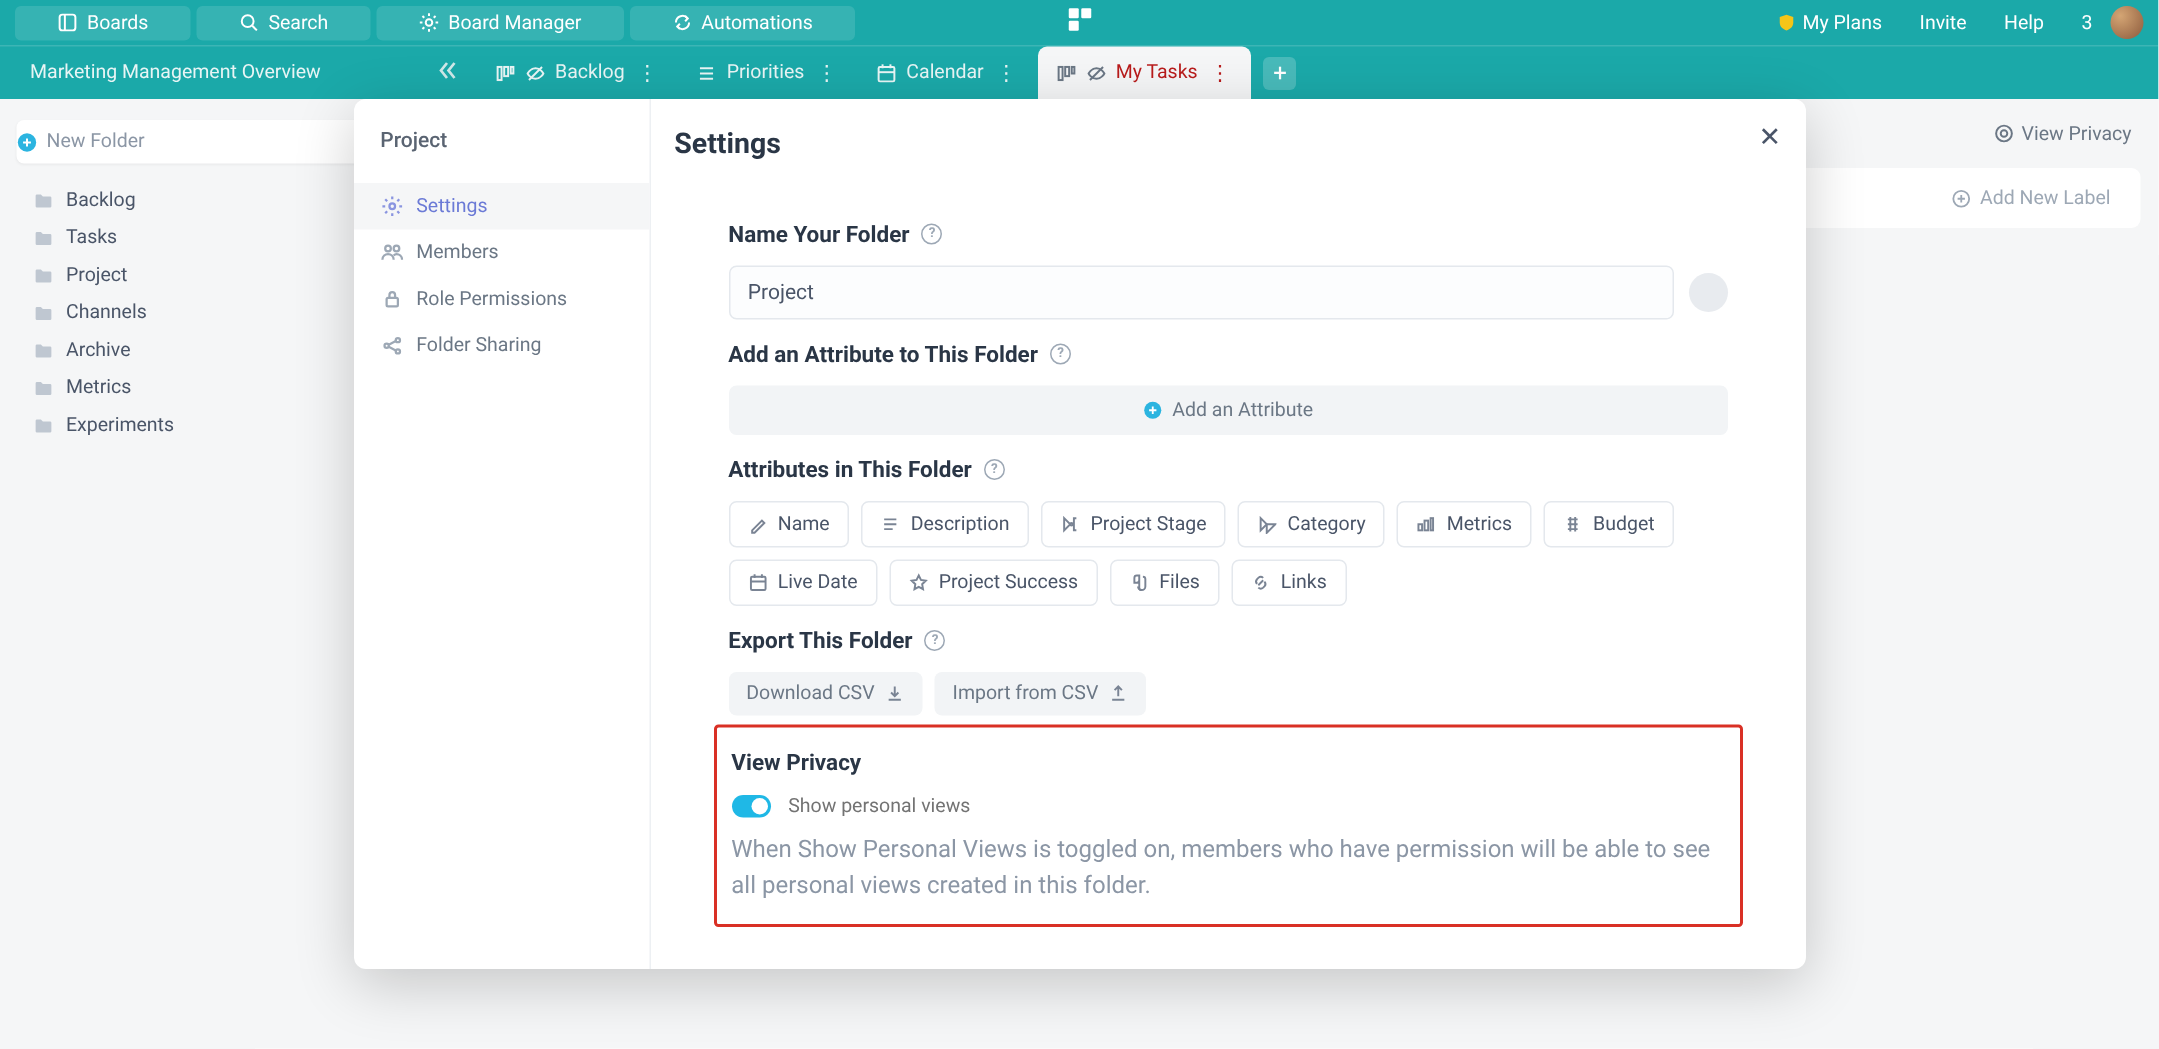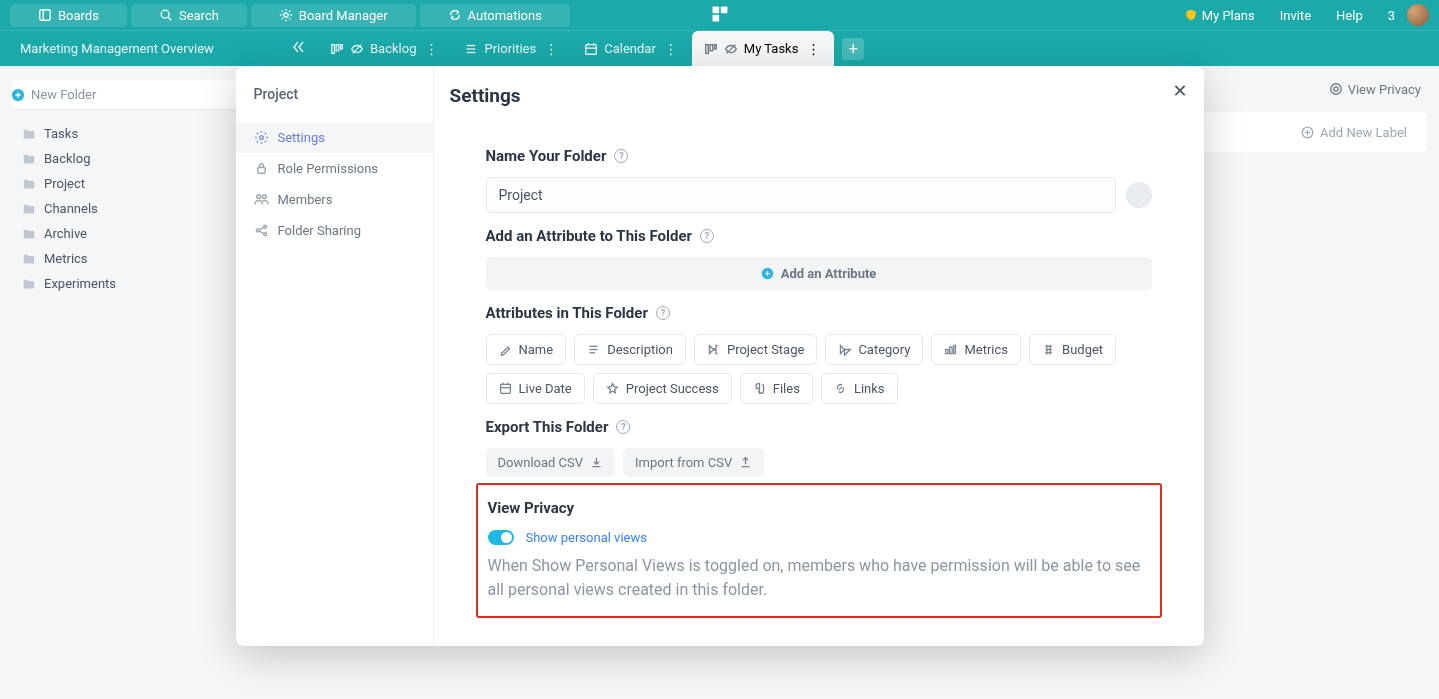--- a/index.html
+++ b/index.html
@@ -15,21 +15,21 @@
 .avatar { width: 22px; height: 22px; border-radius: 50%; background: radial-gradient(circle at 30% 30%, #d4a574, #8b5a3c); }
 .tb-link { display: flex; align-items: center; gap: 5px; padding: 4px 8px; cursor: pointer; }
 .shield-icon { width: 12px; height: 12px; fill: #f5c518; }
 
 
 .secondbar { height: 36px; background: #1ba9a9; display: flex; align-items: center; padding: 14px 20px; color: #fff; font-size: 13px; border-top: 1px solid rgba(255,255,255,0.15); }
 .workspace-name { color: #e8f5f5; font-size: 13px; }
 .tabs-area { margin-left: auto; display: flex; align-items: center; height: 100%; gap: 0; position: absolute; left: 290px; }
 .collapse-icon { color: #cfe8e8; margin-right: 12px; cursor: pointer; }
 .tab { display: flex; align-items: center; gap: 6px; padding: 0 12px; height: 36px; color: #e8f5f5; cursor: pointer; font-size: 13px; }
-.tab.active { background: #f5f6f7; color: #000000; border-radius: 6px 6px 0 0; }
+.tab.active { background: #f5f6f7; color: #b91c1c; border-radius: 6px 6px 0 0; }
 .tab svg { width: 14px; height: 14px; }
 .tab-more { font-size: 14px; padding: 0 2px; cursor: pointer; }
 .add-tab { width: 22px; height: 22px; background: rgba(255,255,255,0.2); border-radius: 4px; display: flex; align-items: center; justify-content: center; margin-left: 8px; cursor: pointer; color: #fff; font-size: 16px; }
 
 
 .main-area { display: flex; height: calc(100% - 66px); }
 .sidebar { width: 290px; background: #f5f6f7; padding: 10px 8px; }
 .new-folder-btn { width: 268px; margin: 4px auto 12px; padding: 7px 0; background: #fff; border: none; border-radius: 5px; color: #8b96a5; font-size: 13px; display: flex; align-items: center; justify-content: flex-start; gap: 6px; cursor: pointer; box-shadow: 0 1px 2px rgba(0,0,0,0.05); }
 .new-folder-btn svg { width: 14px; height: 14px; fill: #2bb4e0; }
 .folder-item { display: flex; align-items: center; gap: 8px; padding: 5px 14px; color: #4a5568; font-size: 13px; cursor: pointer; border-radius: 4px; }
@@ -60,34 +60,34 @@
 .settings-panel { background: #fff; border-radius: 6px; padding: 22px 24px; }
 
 .section { margin-bottom: 14px; }
 .section-title { font-size: 15px; font-weight: 700; color: #2a3646; display: flex; align-items: center; gap: 8px; margin-bottom: 12px; }
 .help-icon { width: 14px; height: 14px; border: 1.3px solid #9da8b5; border-radius: 50%; display: inline-flex; align-items: center; justify-content: center; font-size: 9px; color: #9da8b5; }
 
 .name-row { display: flex; gap: 10px; align-items: center; }
 .name-input { flex: 1; padding: 9px 12px; border: 1px solid #e4e8ed; border-radius: 5px; font-size: 14px; color: #4a5568; background: #fcfdfe; }
 .color-dot { width: 26px; height: 26px; border-radius: 50%; background: #e8ebef; cursor: pointer; }
 
-.add-attr-btn { width: 100%; padding: 9px; background: #f2f4f6; border: none; border-radius: 5px; color: #6b7785; font-size: 13px; display: flex; align-items: center; justify-content: center; gap: 7px; cursor: pointer; font-weight: bold; }
+.add-attr-btn { width: 100%; padding: 9px; background: #f2f4f6; border: none; border-radius: 5px; color: #6b7785; font-size: 13px; display: flex; align-items: center; justify-content: center; gap: 7px; cursor: pointer; }
 .add-attr-btn svg { width: 13px; height: 13px; fill: #2bb4e0; }
 
 .attrs-grid { display: flex; flex-wrap: wrap; gap: 8px; }
 .attr-chip { display: flex; align-items: center; gap: 7px; padding: 7px 12px; border: 1px solid #e4e8ed; border-radius: 5px; font-size: 13px; color: #4a5568; background: #fff; cursor: pointer; }
 .attr-chip svg { width: 13px; height: 13px; stroke: #7a8494; fill: none; stroke-width: 1.6; }
 
 .export-row { display: flex; gap: 8px; }
 .export-btn { padding: 7px 12px; background: #f2f4f6; border: none; border-radius: 5px; color: #6b7785; font-size: 13px; display: flex; align-items: center; gap: 7px; cursor: pointer; }
 .export-btn svg { width: 13px; height: 13px; stroke: #7a8494; fill: none; stroke-width: 1.6; }
 
 .toggle { width: 26px; height: 15px; background: #1fb8e6; border-radius: 999px; position: relative; display: inline-block; cursor: pointer; vertical-align: middle; }
 .toggle::after { content: ''; position: absolute; width: 11px; height: 11px; background: #fff; border-radius: 50%; top: 2px; right: 2px; }
-.toggle-label { font-size: 13px; color: #3b82f6; margin-left: 8px; vertical-align: middle; text-align: right; }
+.toggle-label { font-size: 13px; color: #737373; margin-left: 8px; vertical-align: middle; text-align: right; }
 .privacy-desc { font-size: 16px; color: #8b96a5; margin-top: 8px; line-height: 1.5; }
 
 .highlight-box { border: 2.5px solid #d93025; border-radius: 3px; padding: 14px 10px 14px 10px; margin: -8px -10px 0; }
 </style>
 </head>
 <body>
 
 <div class="topbar">
   <div class="topbar-left">
     <div class="tb-btn">
@@ -221,27 +221,27 @@
           <circle cx="8" cy="8" r="7"></circle>
           <path d="M8 5v6M5 8h6" stroke="#fff" stroke-width="1.5"></path>
         </svg>
       <span>New Folder</span>
     </button>
     <div id="folder-list">
         <div class="folder-item">
           <svg viewBox="0 0 16 16">
             <path d="M2 4a1 1 0 011-1h3l1.5 1.5H13a1 1 0 011 1V12a1 1 0 01-1 1H3a1 1 0 01-1-1V4z"></path>
           </svg>
+          <span>Backlog</span>
+        </div>
+        <div class="folder-item">
+          <svg viewBox="0 0 16 16">
+            <path d="M2 4a1 1 0 011-1h3l1.5 1.5H13a1 1 0 011 1V12a1 1 0 01-1 1H3a1 1 0 01-1-1V4z"></path>
+          </svg>
           <span>Tasks</span>
-        </div>
-        <div class="folder-item">
-          <svg viewBox="0 0 16 16">
-            <path d="M2 4a1 1 0 011-1h3l1.5 1.5H13a1 1 0 011 1V12a1 1 0 01-1 1H3a1 1 0 01-1-1V4z"></path>
-          </svg>
-          <span>Backlog</span>
         </div>
         <div class="folder-item">
           <svg viewBox="0 0 16 16">
             <path d="M2 4a1 1 0 011-1h3l1.5 1.5H13a1 1 0 011 1V12a1 1 0 01-1 1H3a1 1 0 01-1-1V4z"></path>
           </svg>
           <span>Project</span>
         </div>
         <div class="folder-item">
           <svg viewBox="0 0 16 16">
             <path d="M2 4a1 1 0 011-1h3l1.5 1.5H13a1 1 0 011 1V12a1 1 0 01-1 1H3a1 1 0 01-1-1V4z"></path>
@@ -297,32 +297,32 @@
       <div class="modal-sidebar-title">Project</div>
       <div class="modal-nav-item active">
         <svg viewBox="0 0 16 16">
             <circle cx="8" cy="8" r="2"></circle>
             <path d="M8 1v2M8 13v2M1 8h2M13 8h2M3 3l1.4 1.4M11.6 11.6L13 13M3 13l1.4-1.4M11.6 4.4L13 3"></path>
           </svg>
         <span>Settings</span>
       </div>
       <div class="modal-nav-item">
         <svg viewBox="0 0 16 16">
-            <rect x="4" y="7" width="8" height="6" rx="1"></rect>
-            <path d="M6 7V5a2 2 0 114 0v2"></path>
-          </svg>
-        <span>Role Permissions</span>
-      </div>
-      <div class="modal-nav-item">
-        <svg viewBox="0 0 16 16">
             <circle cx="5" cy="5" r="2"></circle>
             <circle cx="11" cy="5" r="2"></circle>
             <path d="M1 13c0-2.5 2-4 4-4s4 1.5 4 4M9 10c1-1 2-1 2-1 2 0 4 1.5 4 4"></path>
           </svg>
         <span>Members</span>
+      </div>
+      <div class="modal-nav-item">
+        <svg viewBox="0 0 16 16">
+            <rect x="4" y="7" width="8" height="6" rx="1"></rect>
+            <path d="M6 7V5a2 2 0 114 0v2"></path>
+          </svg>
+        <span>Role Permissions</span>
       </div>
       <div class="modal-nav-item">
         <svg viewBox="0 0 16 16">
             <circle cx="4" cy="8" r="1.5"></circle>
             <circle cx="12" cy="4" r="1.5"></circle>
             <circle cx="12" cy="12" r="1.5"></circle>
             <line x1="5.5" y1="7.3" x2="10.5" y2="4.7"></line>
             <line x1="5.5" y1="8.7" x2="10.5" y2="11.3"></line>
           </svg>
         <span>Folder Sharing</span>

